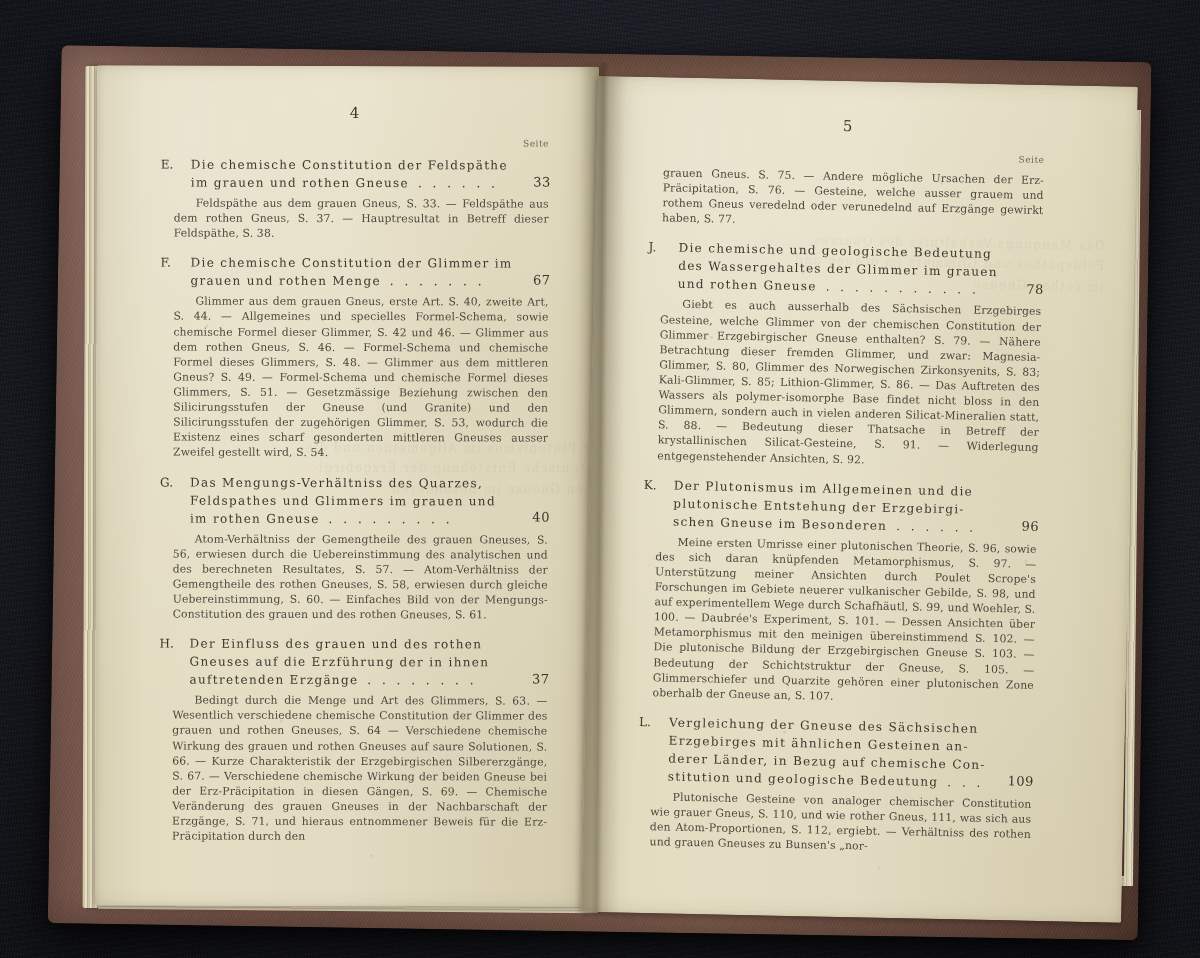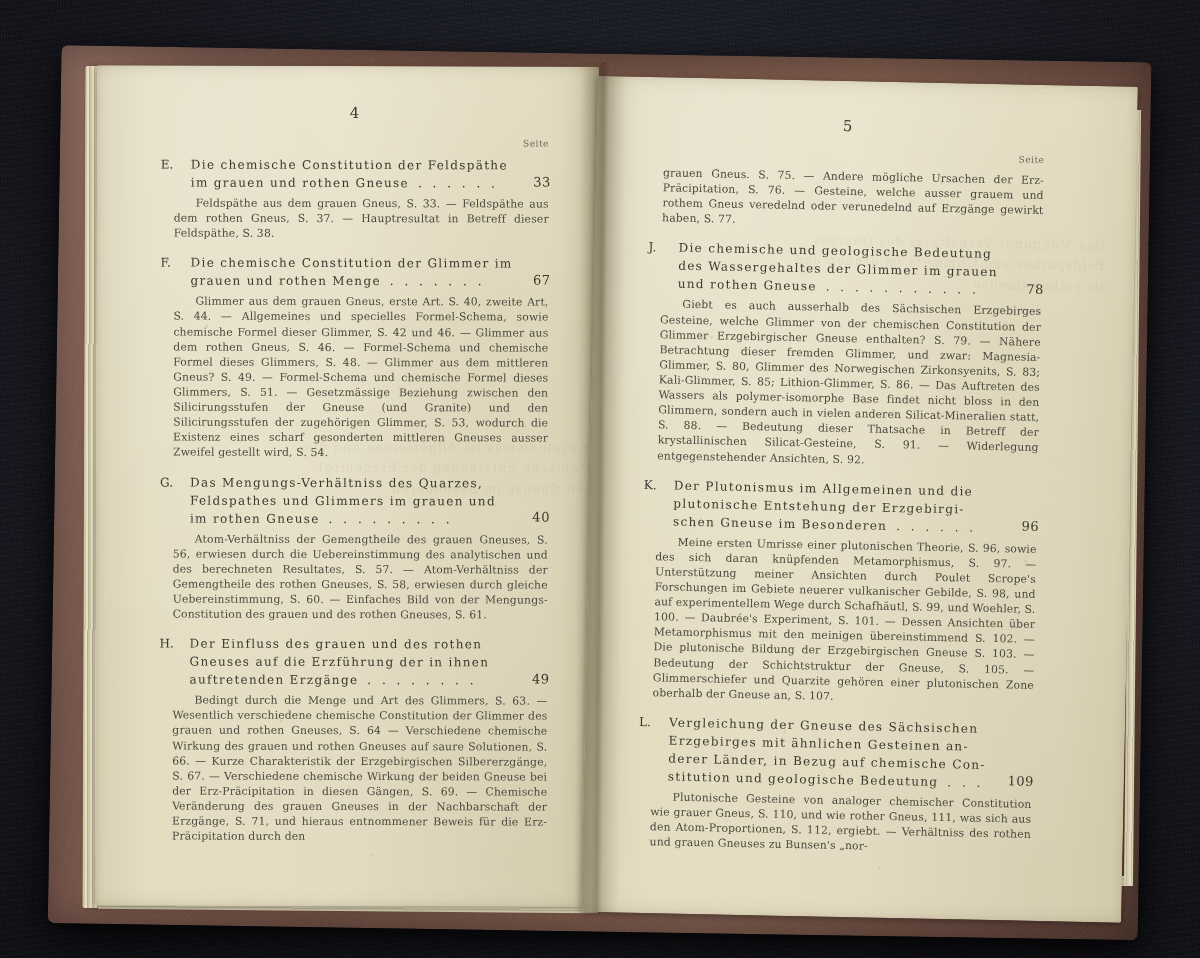--- a/index.html
+++ b/index.html
@@ -145,21 +145,21 @@
         </div>
         <div class="detail">Atom-Verhältniss der Gemengtheile des grauen Gneuses, S. 56, erwiesen durch die Uebereinstimmung des analytischen und des berechneten Resultates, S. 57. — Atom-Verhältniss der Gemengtheile des rothen Gneuses, S. 58, erwiesen durch gleiche Uebereinstimmung, S. 60. — Einfaches Bild von der Mengungs-Constitution des grauen und des rothen Gneuses, S. 61.</div>
       </div>
 
       <div class="entry">
         <div class="entry-head">
           <span class="letter">H.</span>
           <span class="head-body"><span class="head-text">Der Einfluss des grauen und des rothen
 Gneuses auf die Erzführung der in ihnen
 auftretenden Erzgänge</span><span class="leader">. . . . . . . .</span></span>
-          <span class="pagenum">49</span>
+          <span class="pagenum">37</span>
         </div>
         <div class="detail">Bedingt durch die Menge und Art des Glimmers, S. 63. — Wesentlich verschiedene chemische Constitution der Glimmer des grauen und rothen Gneuses, S. 64 — Verschiedene chemische Wirkung des grauen und rothen Gneuses auf saure Solutionen, S. 66. — Kurze Charakteristik der Erzgebirgischen Silbererzgänge, S. 67. — Verschiedene chemische Wirkung der beiden Gneuse bei der Erz-Präcipitation in diesen Gängen, S. 69. — Chemische Veränderung des grauen Gneuses in der Nachbarschaft der Erzgänge, S. 71, und hieraus entnommener Beweis für die Erz-Präcipitation durch den</div>
       </div>
     </div>
   </div>
 
   <div class="page page-right">
     <div class="paper"></div>
     <div class="ghost ghost-right">Das Mengungs-Verhältniss des Quarzes,
 Feldspathes und Glimmers im grauen und

